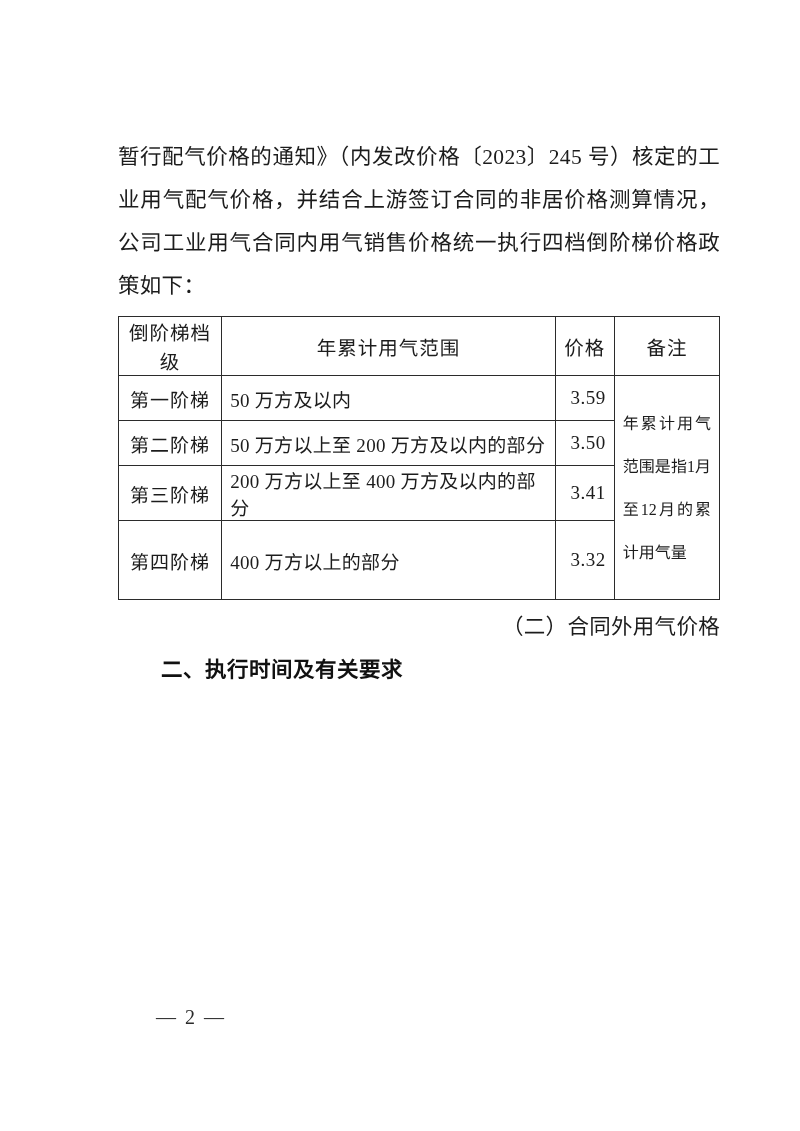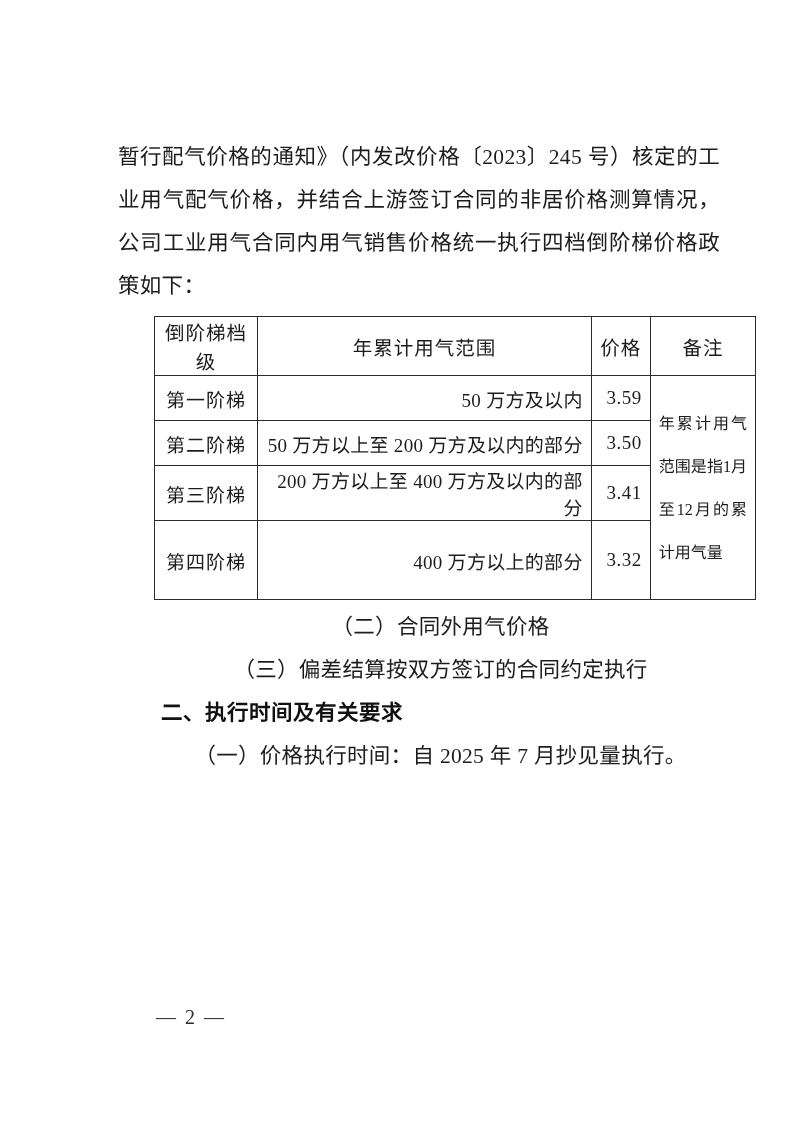--- a/index.html
+++ b/index.html
@@ -38,21 +38,21 @@
     line-height: 43px;
     text-align: justify;
     text-justify: inter-ideograph;
     letter-spacing: 0.3px;
     color: #1c1c1c;
   }
   p.body-text.indent {
     text-indent: 2em;
   }
   p.body-text.no-justify {
-    text-align: center;
+    text-align: right;
   }
 
   h2.section-heading {
     margin: 0;
     font-family: Liberation Sans, sans-serif;
     font-size: 21.5px;
     line-height: 43px;
     font-weight: bold;
     text-indent: 2em;
     letter-spacing: 0.5px;
@@ -62,21 +62,20 @@
   
   .price-table-wrap {
     margin: 8px 0 6px 0;
   }
   table.price-table {
     border-collapse: collapse;
     width: 602px;
     table-layout: fixed;
     font-size: 19px;
     color: #1c1c1c;
-    margin-left: 36px;
   }
   table.price-table td,
   table.price-table th {
     border: 1px solid #2b2b2b;
     padding: 0 8px;
     font-weight: normal;
     vertical-align: middle;
   }
   table.price-table thead th {
     height: 40px;
@@ -84,21 +83,21 @@
     font-size: 19.5px;
     letter-spacing: 1px;
   }
   table.price-table tbody td {
     height: 44px;
   }
   table.price-table tbody tr.tall td {
     height: 78px;
   }
   .col-tier   { width: 103px; text-align: center; letter-spacing: 1px; }
-  .col-range  { width: 333px; text-align: right;  letter-spacing: 0.3px; }
+  .col-range  { width: 333px; text-align: left;  letter-spacing: 0.3px; }
   .col-price  { width: 59px;  text-align: right; letter-spacing: 0.5px; }
   .col-remark { width: 105px; }
 
   td.remark-cell {
     text-align: justify;
     text-align-last: left;
     text-justify: inter-ideograph;
     vertical-align: top;
     padding: 7px 9px;
     line-height: 43px;
@@ -175,26 +174,24 @@
             <td class="col-range">400 万方以上的部分</td>
             <td class="col-price">3.32</td>
           </tr>
         </tbody>
       </table>
     </div>
 
     <p class="body-text indent no-justify">（二）合同外用气价格</p>
 
 
-    <p class="body-text indent no-justify">（三）偏差结算按双方签订的合同约定执行</p>
 
 
     <h2 class="section-heading">二、执行时间及有关要求</h2>
 
-    <p class="body-text indent no-justify">（一）价格执行时间：自 2025 年 7 月抄见量执行。</p>
 
   </div>
 
   <div class="page-footer">
     <span class="pageno">— 2 —</span>
   </div>
 
 </div>
 
 </body></html>

